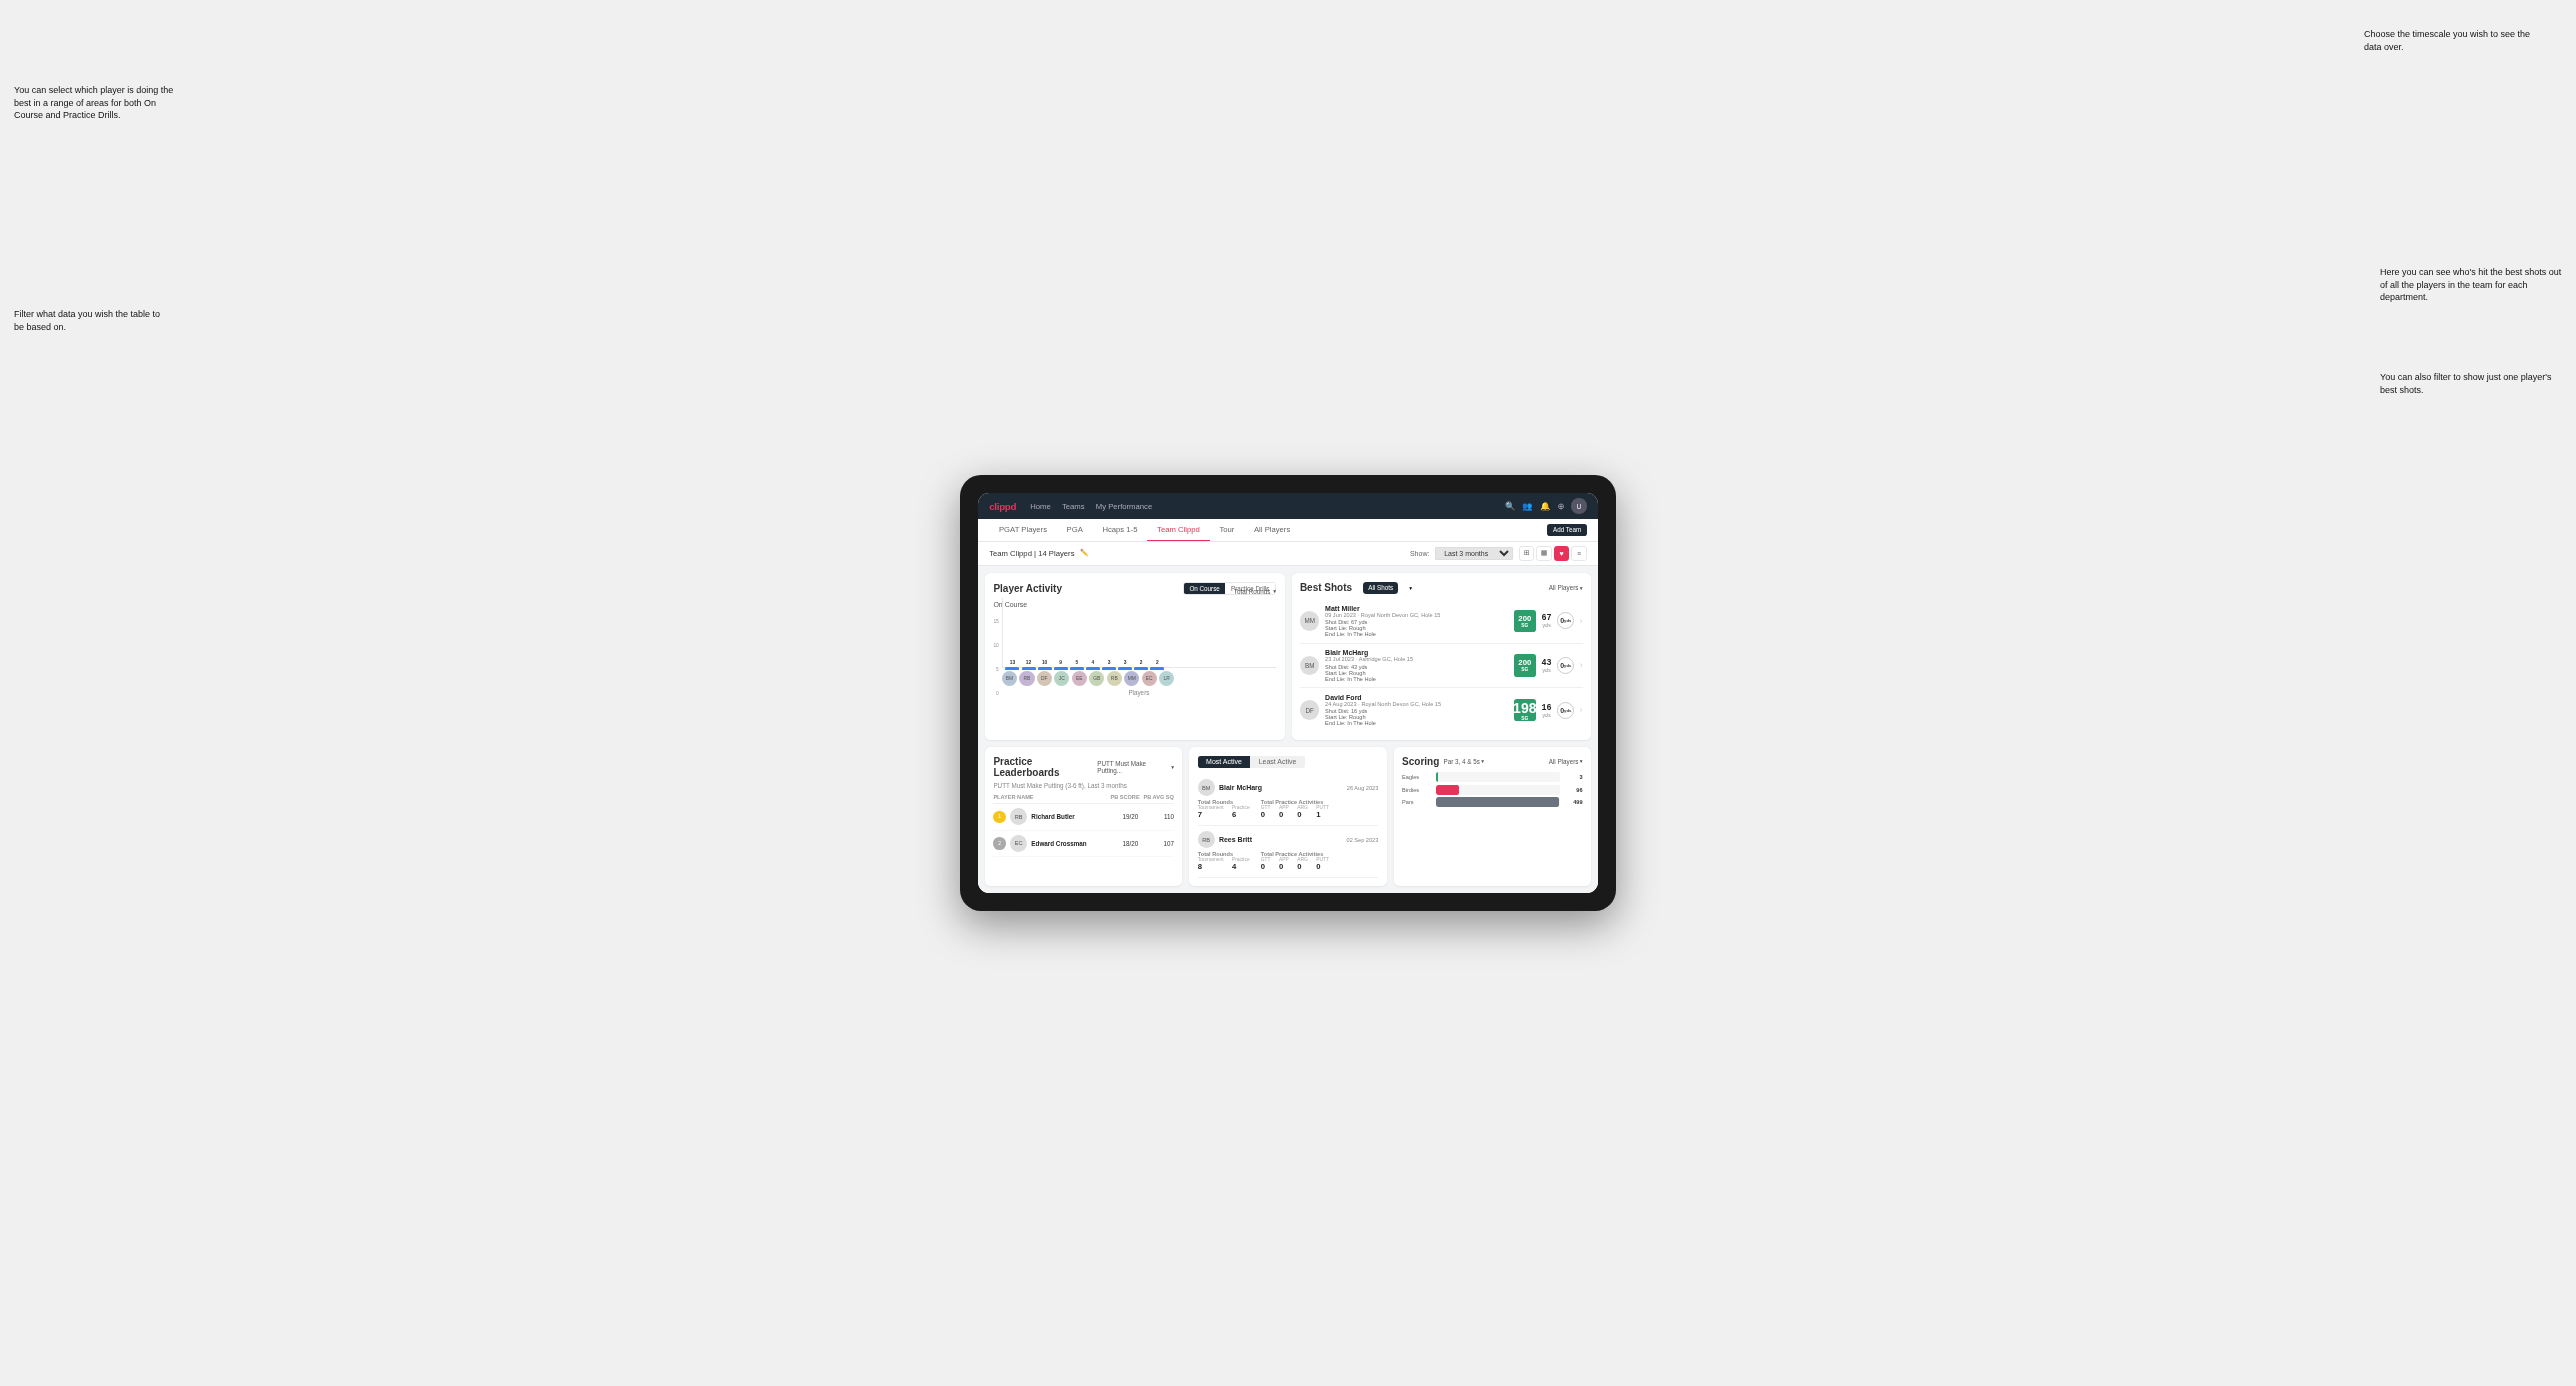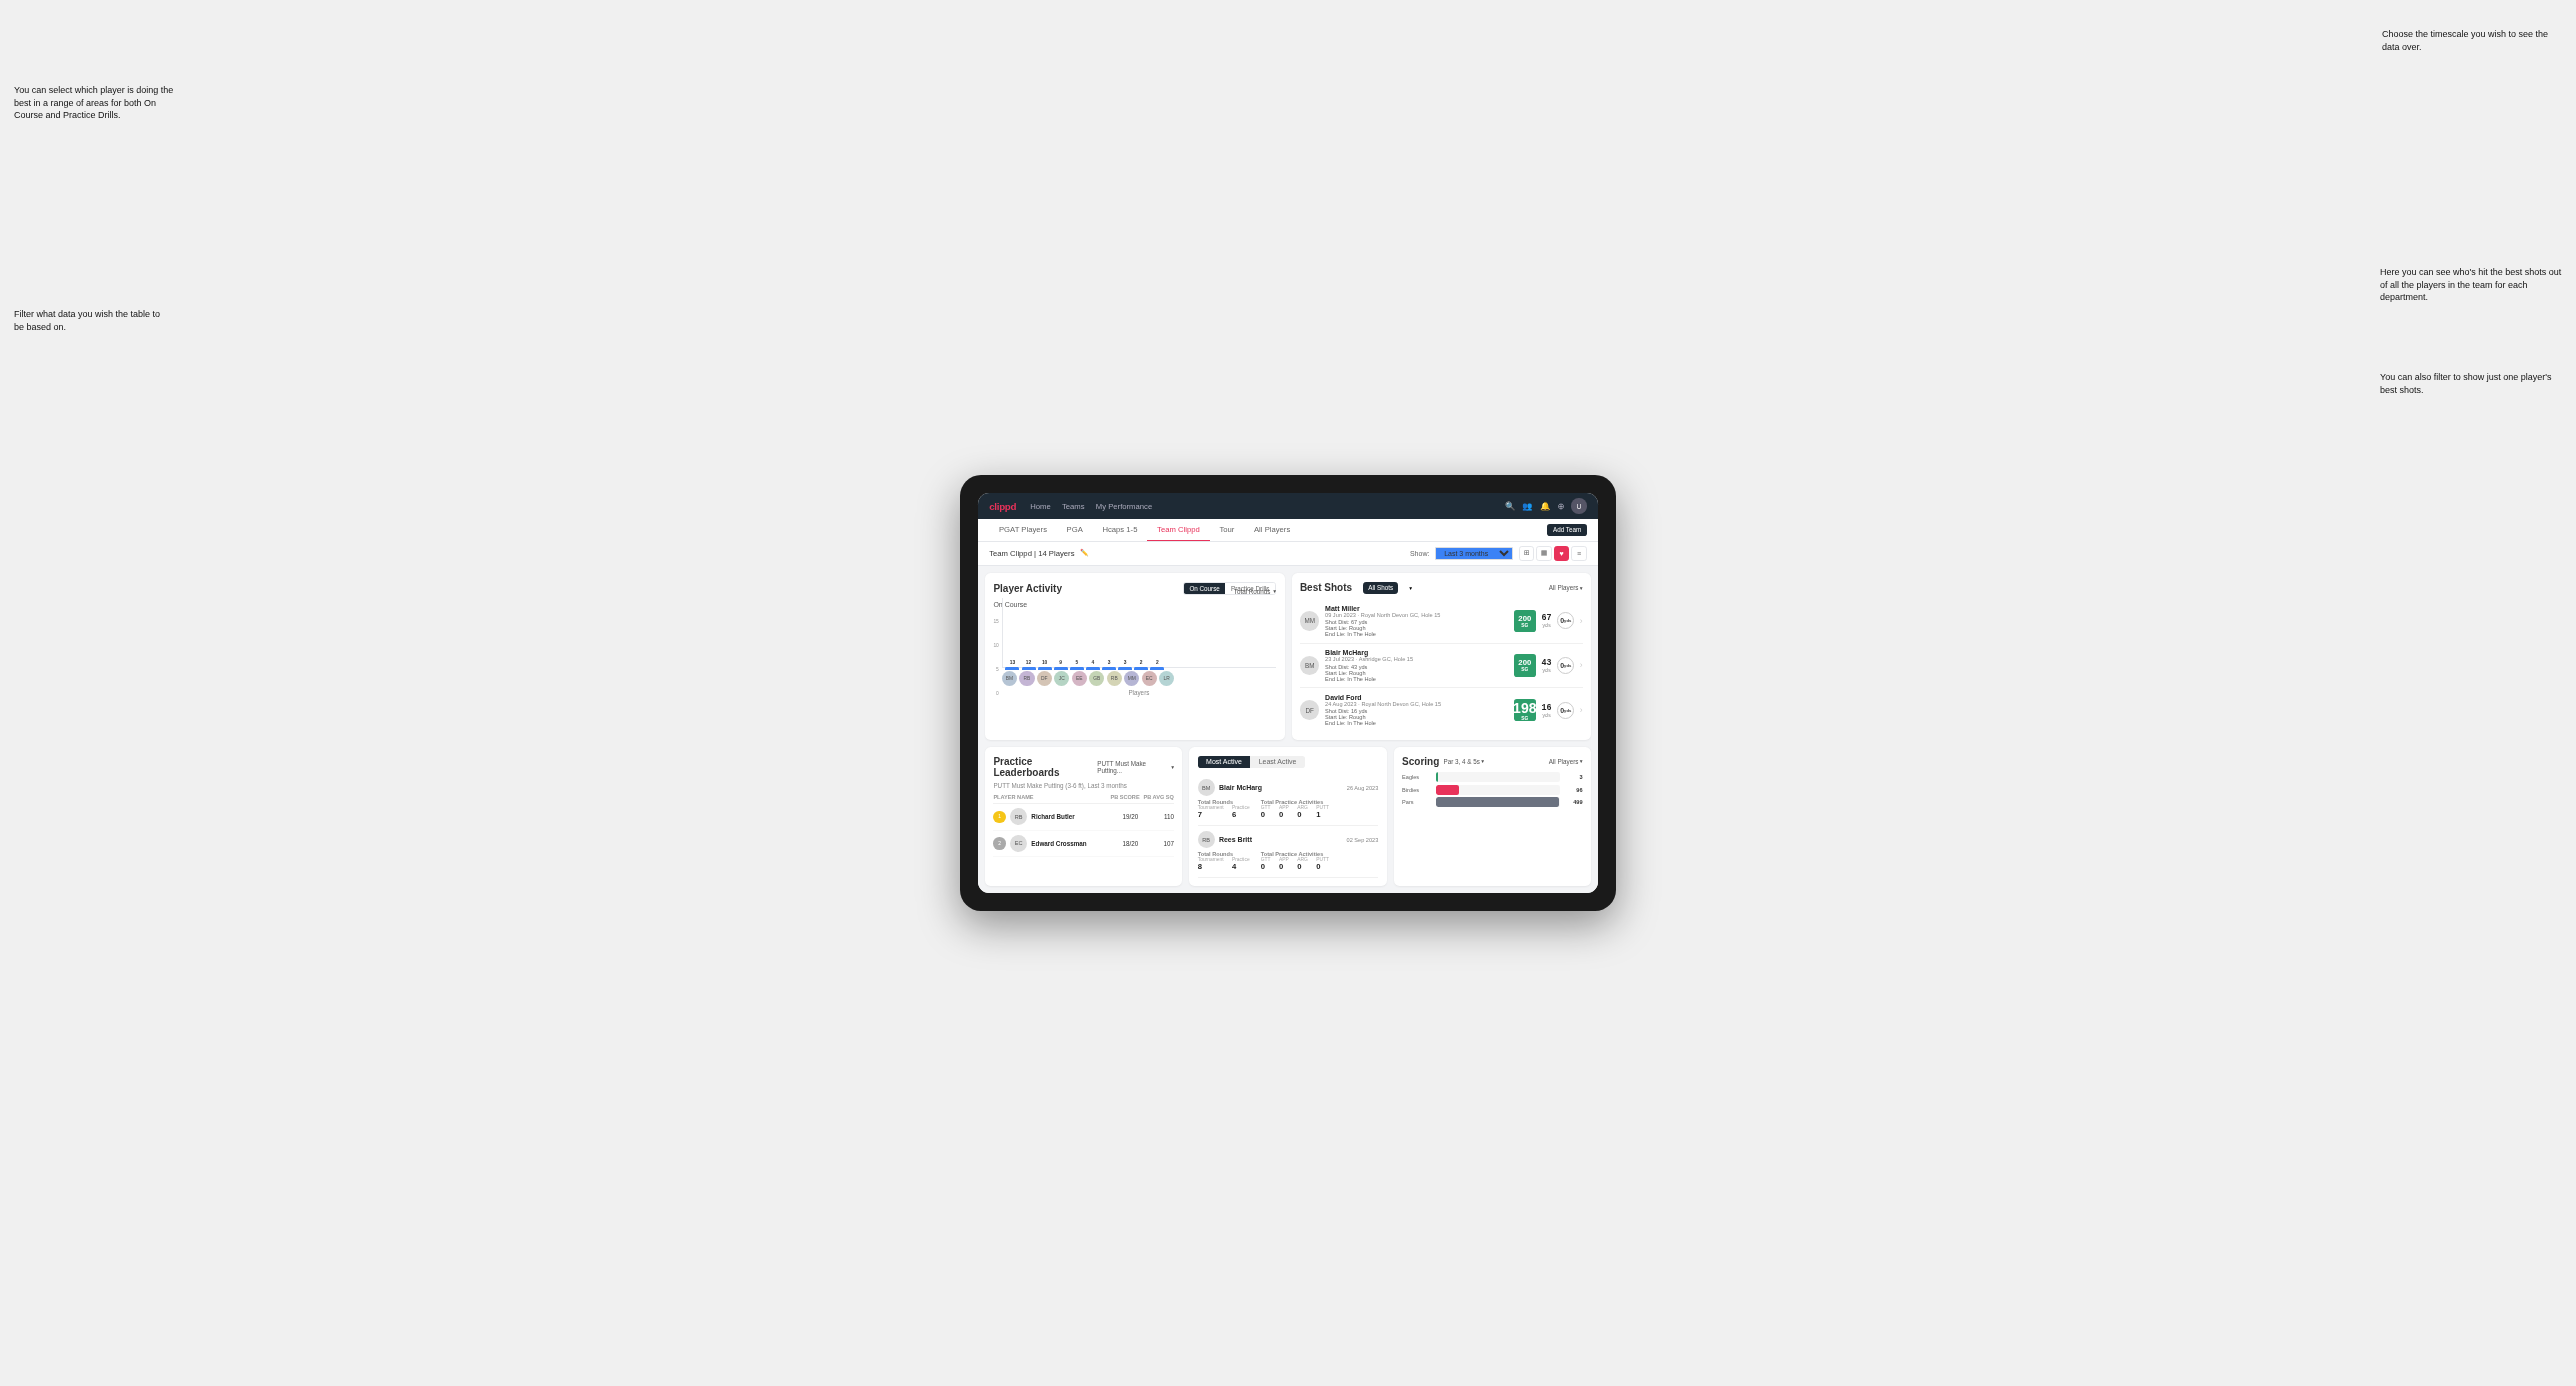--- a/index.html
+++ b/index.html
@@ -17,21 +17,21 @@
     
     .annotation {
       position: absolute;
       font-size: 9px;
       line-height: 1.4;
       color: #111;
       max-width: 154px;
     }
     .annotation-top-right {
       top: 28px;
-      right: 12px;
+      right: 30px;
       text-align: left;
       max-width: 182px;
     }
     .annotation-left-top {
       top: 84px;
       left: 14px;
       max-width: 168px;
     }
     .annotation-left-bottom {
       top: 308px;
@@ -162,21 +162,21 @@
     }
     .edit-icon { color: #999; font-size: 7px; cursor: pointer; }
     .show-label { margin-left: auto; font-size: 7px; color: #666; }
     .timescale-select {
       font-size: 7px;
       color: #333;
       border: 0.7px solid #ddd;
       border-radius: 1px;
       padding: 1.4px 4.2px;
       cursor: pointer;
-      background: #3b82f6;
+      background: #e5e5e5;
     }
     .view-icons {
       display: flex; gap: 2.1px;
     }
     .view-icon {
       width: 15.4px; height: 15.4px;
       border-radius: 2.8px;
       display: flex; align-items: center; justify-content: center;
       font-size: 7px;
       cursor: pointer;

